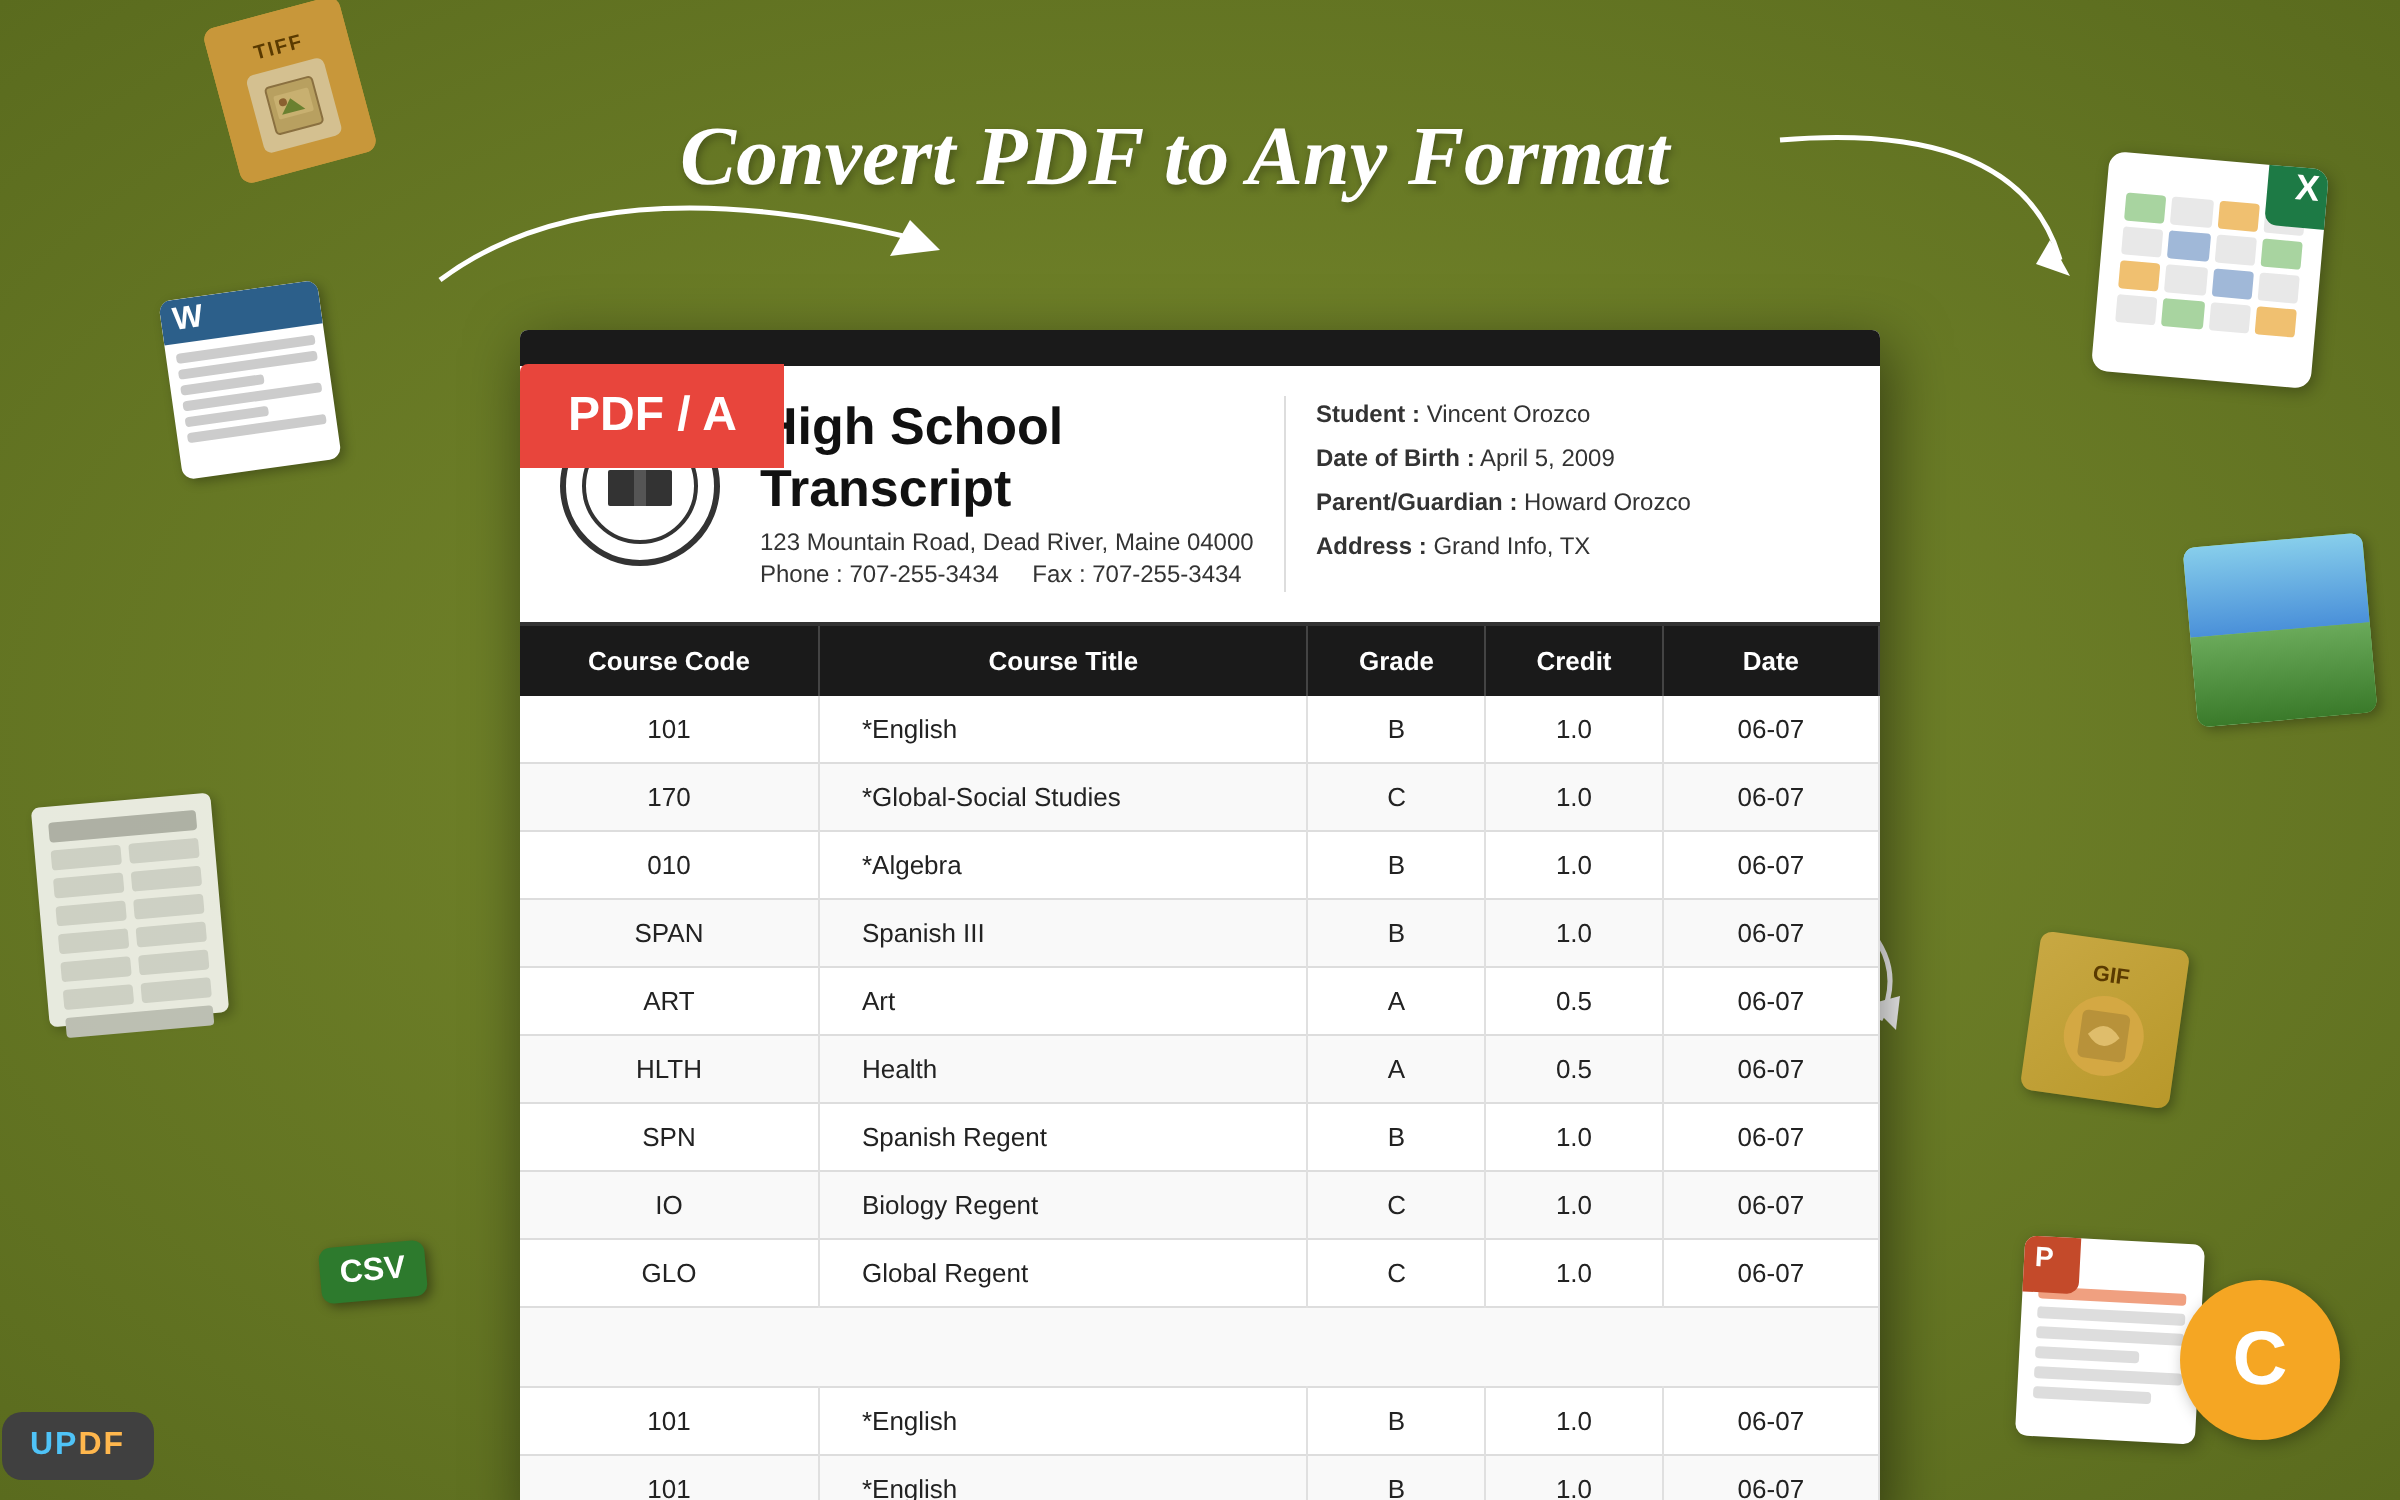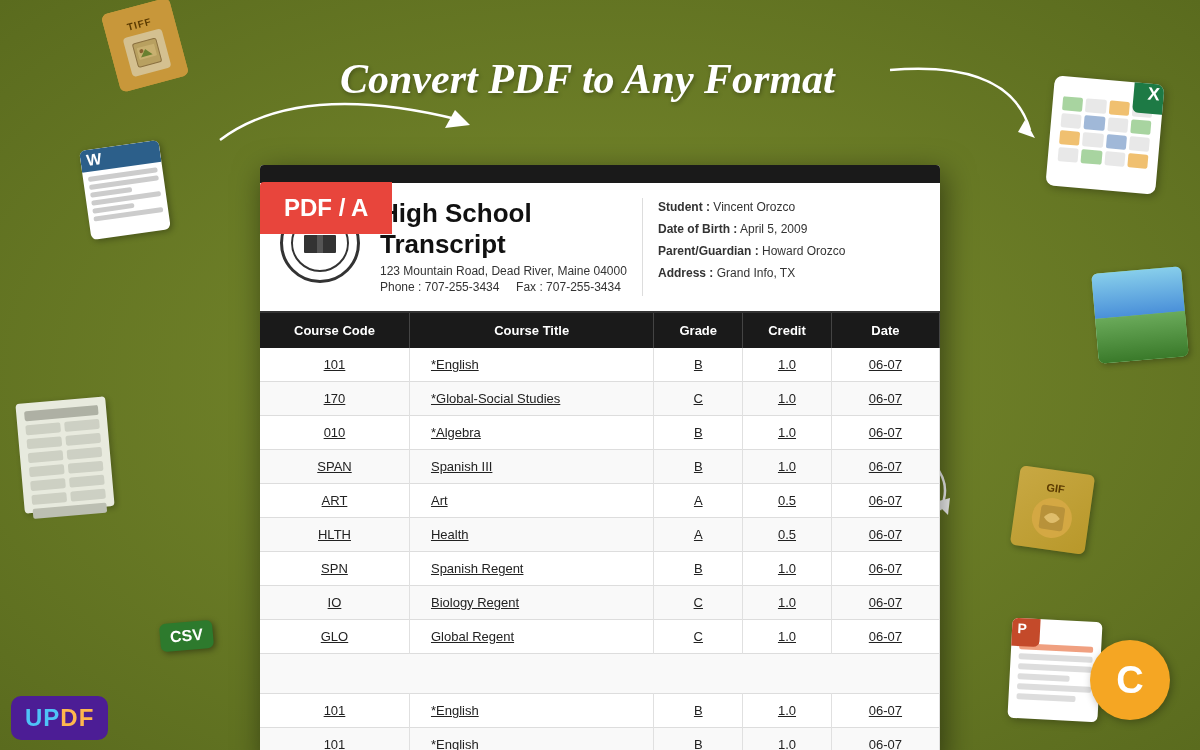--- a/index.html
+++ b/index.html
@@ -40,26 +40,26 @@
       font-style: italic;
       font-family: 'Georgia', serif;
       text-shadow: 1px 2px 4px rgba(0,0,0,0.3);
       white-space: nowrap;
     }
 
     
     .updf-logo {
       position: absolute;
       bottom: 10px;
-      left: 11px;
-      background: #4c1d95;
+      left: 1px;
+      background: #404040;
       border-radius: 10px;
       padding: 8px 14px;
       color: white;
-      font-size: 24px;
+      font-size: 16px;
       font-weight: bold;
       letter-spacing: 1px;
     }
     .updf-logo .up { color: #4fc3f7; }
     .updf-logo .df { color: #ffb74d; }
 
     
     .float-tiff {
       position: absolute;
       top: 5px;
@@ -387,21 +387,20 @@
     .transcript-table tbody tr:nth-child(even) {
       background: #f9f9f9;
     }
 
     .transcript-table td {
       padding: 9px 21px;
       font-size: 13px;
       text-align: center;
       border-right: 1px solid #e0e0e0;
       color: #222;
-      text-decoration: underline;
     }
 
     .transcript-table td:nth-child(2) {
       text-align: left;
     }
 
     .empty-row td {
       height: 40px;
     }
 

